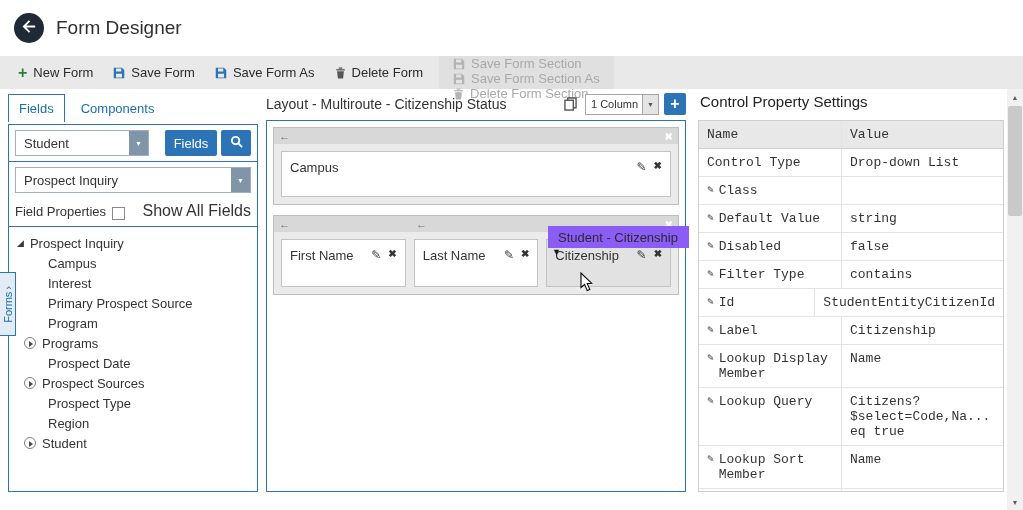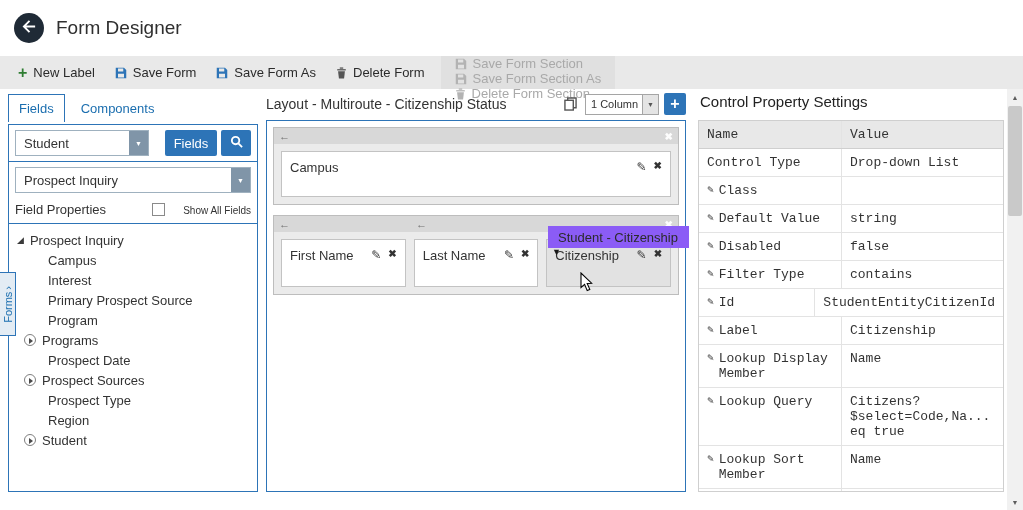--- a/index.html
+++ b/index.html
@@ -35,21 +35,21 @@
   .select-value { flex:1; font-size:13px; color:#333; padding:0 8px; display:flex; align-items:center; white-space:nowrap; overflow:hidden; }
   .select-caret { width:19px; background:#8095a8; color:#fff; font-size:7px; display:flex; align-items:center; justify-content:center; }
   .entity-select { width:134px; }
   .btn-blue { background:#2d74b7; color:#fff; border:none; font-size:13px; height:26px; display:flex; align-items:center; justify-content:center; cursor:pointer; border-radius:2px; }
   .fields-btn { width:52px; }
   .search-btn { width:30px; }
   .lp-row2 { padding:5px 6px; }
   .form-select { width:100%; }
   .lp-row3 { display:flex; align-items:center; justify-content:space-between; padding:4px 6px 6px 6px; border-bottom:1px solid #2d74b7; font-size:13px; }
   .fp-label { color:#333; }
-  .show-all { display:flex; align-items:flex-end; gap:18px; font-size:10px; color:#333; cursor:pointer; }
+  .show-all { display:flex; align-items:flex-end; gap:18px; font-size:16px; color:#333; cursor:pointer; }
   .checkbox { width:13px; height:13px; border:1px solid #8a8a8a; background:#fff; }
 
   .tree { padding-top:6px; font-size:13px; }
   .tree-row { height:20px; display:flex; align-items:center; cursor:pointer; }
   .tree-root { padding-left:8px; }
   .tree-leaf { padding-left:33px; }
   .tree-branch { padding-left:15px; }
   .exp-triangle { font-size:9px; color:#3a3a3a; line-height:1; }
   .exp-circle { width:12px; height:12px; border-radius:50%; border:1px solid #7f7f7f; position:relative; flex:0 0 auto; }
   .exp-circle::after { content:""; position:absolute; left:4px; top:2.5px; border-left:4px solid #4a4a4a; border-top:3px solid transparent; border-bottom:3px solid transparent; }
@@ -113,21 +113,21 @@
           <path d="M8 2 L2 8 L8 14 M2 8 H14" stroke="#fff" stroke-width="2" fill="none"></path>
         </svg>
     </span>
   </div>
   <div class="app-title">Form Designer</div>
 </div>
 
 <div class="toolbar">
   <div class="toolbar-btn">
     <span class="tb-icon icon-plus">+</span>
-    <span>New Label</span>
+    <span>New Form</span>
   </div>
   <div class="toolbar-btn">
     <span class="tb-icon tb-floppy">
       <svg width="12" height="12" viewBox="0 0 16 16">
           <path d="M1 1h11l3 3v11H1z" fill="currentColor"></path>
           <rect x="4" y="2" width="7" height="4" fill="#e9e9e9"></rect>
           <rect x="4" y="9" width="8" height="5" fill="#e9e9e9"></rect>
         </svg>
     </span>
     <span>Save Form</span>

